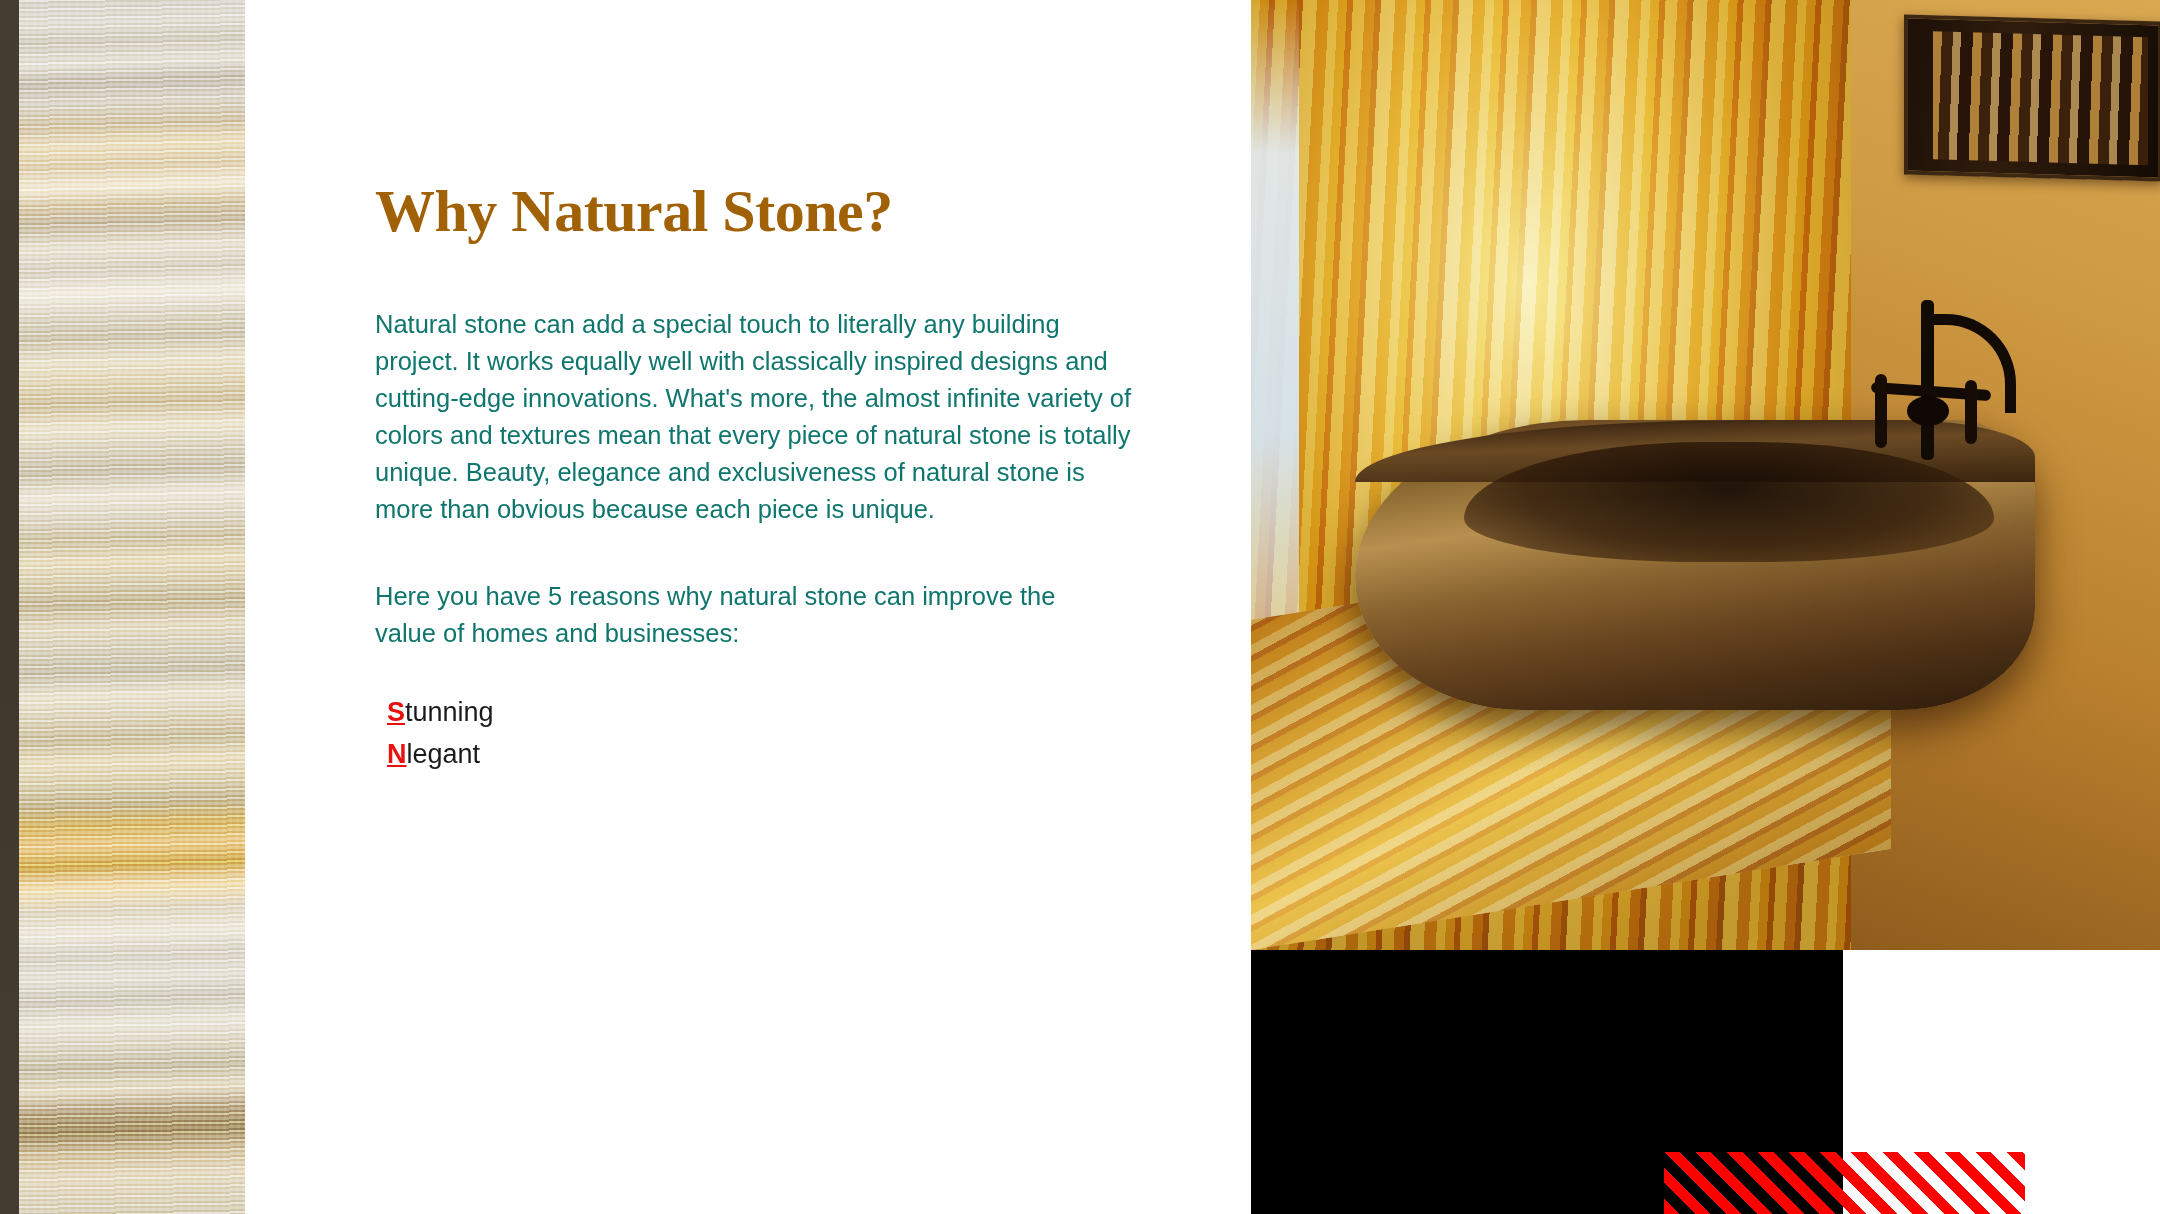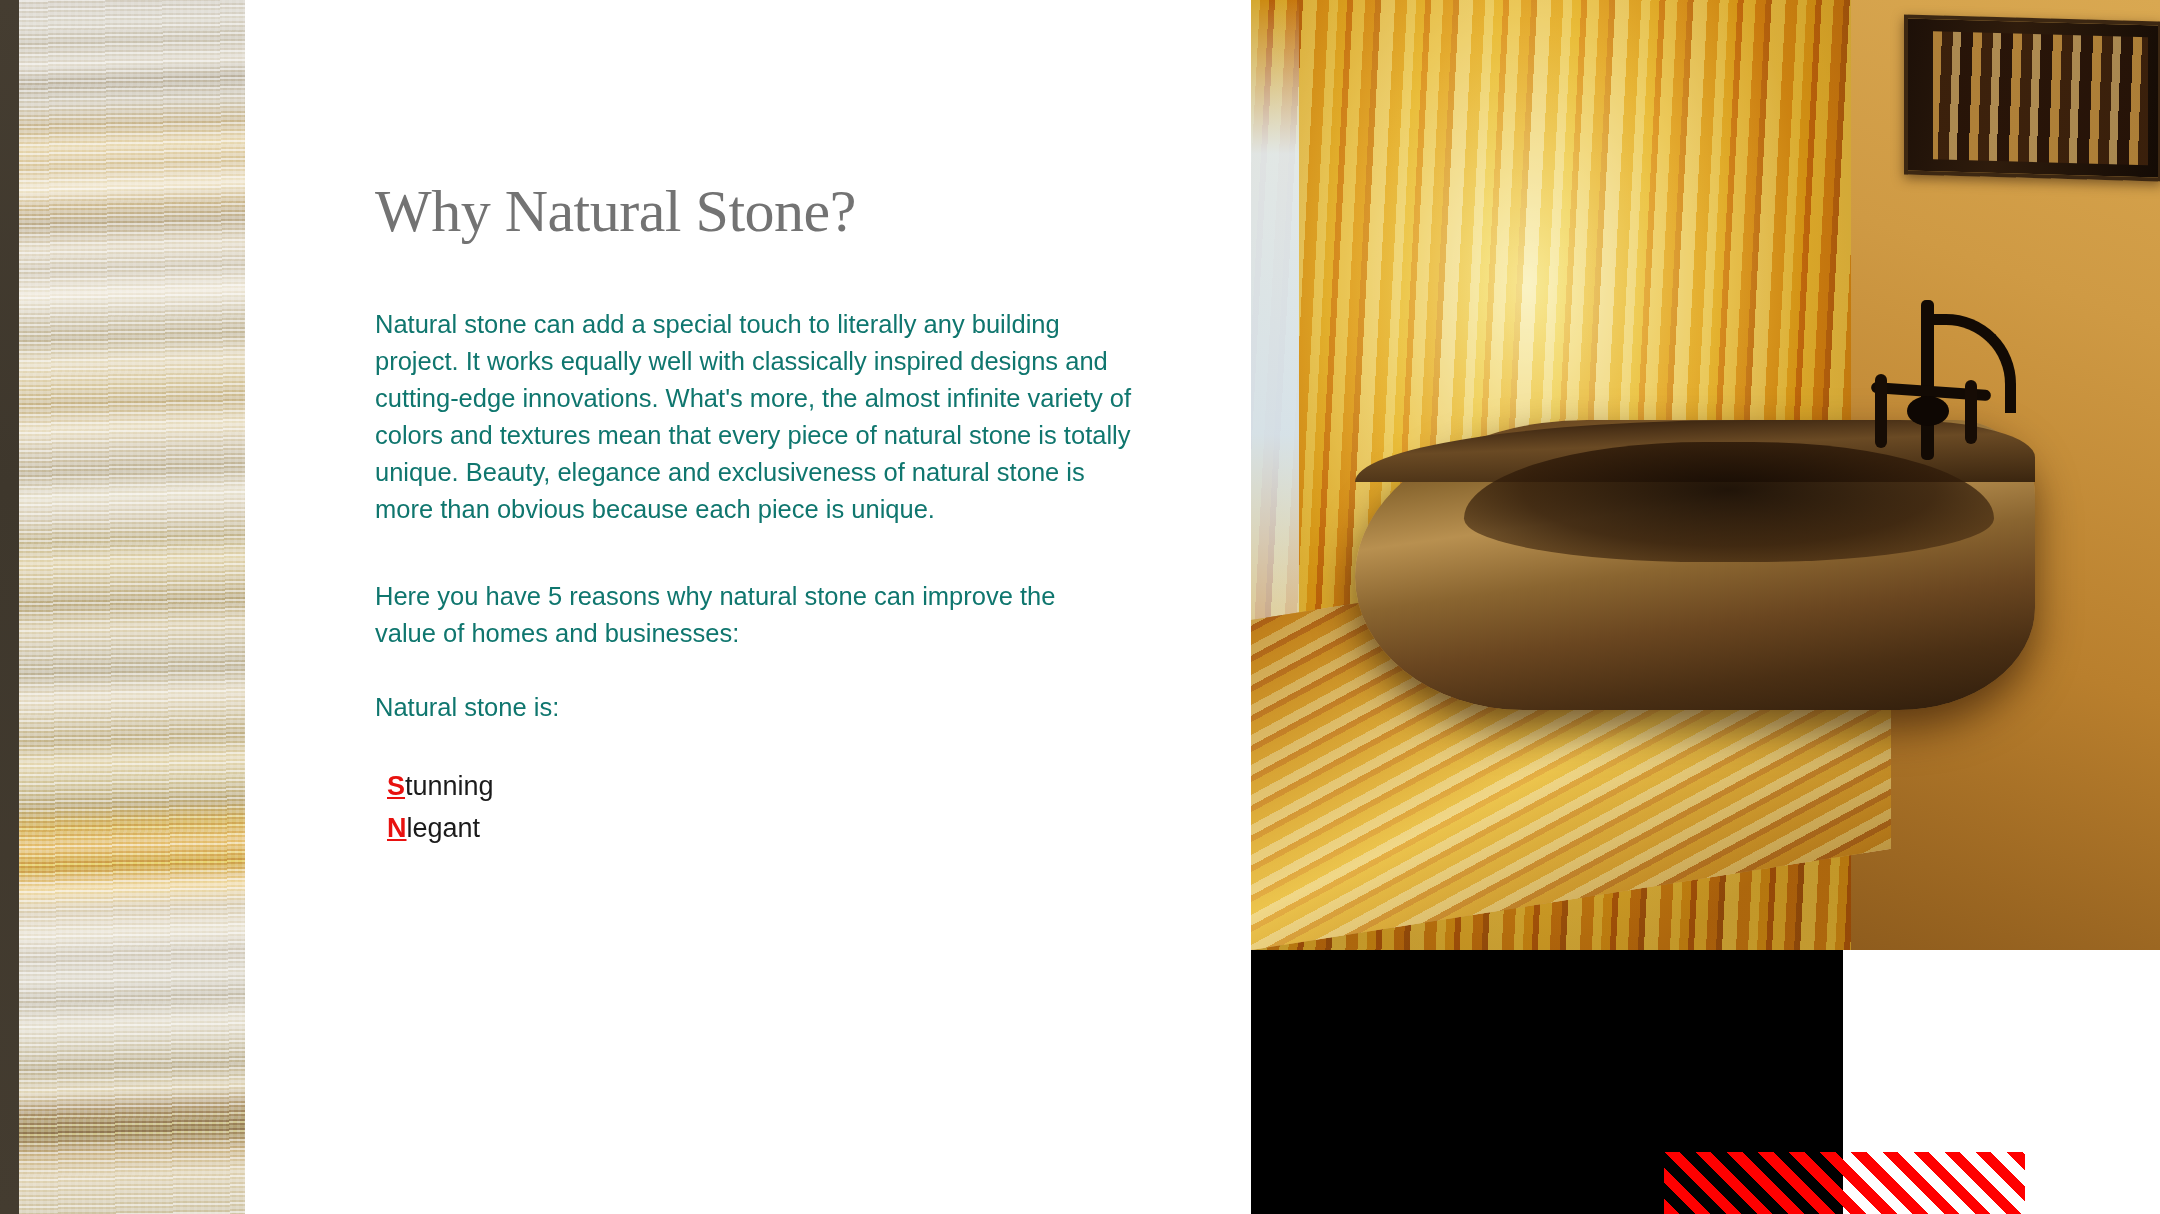--- a/index.html
+++ b/index.html
@@ -86,25 +86,25 @@
     left: 375px;
     top: 0;
     width: 800px;
     height: 1214px;
   }
   #page-title {
     position: absolute;
     left: 0;
     top: 140px;
     font-family: "Liberation Serif", "DejaVu Serif", serif;
-    font-weight: normal;
+    font-weight: bold;
     font-size: 60px;
     line-height: 1.05;
     letter-spacing: -0.5px;
-    color: #737373;
+    color: #a16207;
     white-space: nowrap;
   }
   #body-block {
     position: absolute;
     left: 0;
     top: 306px;
     width: 775px;
   }
   .para {
     font-size: 25.5px;
@@ -344,21 +344,20 @@
 <div id="content">
 
   <h1 id="page-title">Why Natural Stone?</h1>
 
   <div id="body-block">
 
     <p class="para" id="para-intro">Natural stone can add a special touch to literally any building project. It works equally well with classically inspired designs and cutting-edge innovations. What's more, the almost infinite variety of colors and textures mean that every piece of natural stone is totally unique. Beauty, elegance and exclusiveness of natural stone is more than obvious because each piece is unique.</p>
 
     <p class="para" id="para-reasons">Here you have 5 reasons why natural stone can improve the value of homes and businesses:</p>
 
-    <p class="para" id="para-leadin">Natural stone is:</p>
 
     <ul id="acrostic-list">
       <li><span class="initial" style="color: rgb(232, 17, 15); text-decoration-color: rgb(232, 17, 15);">S</span><span>tunning</span></li>
       <li><span class="initial" style="color: rgb(232, 17, 15); text-decoration-color: rgb(232, 17, 15);">N</span><span>legant</span></li>
     </ul>
 
   </div>
 </div>
 
 <div id="photo">

